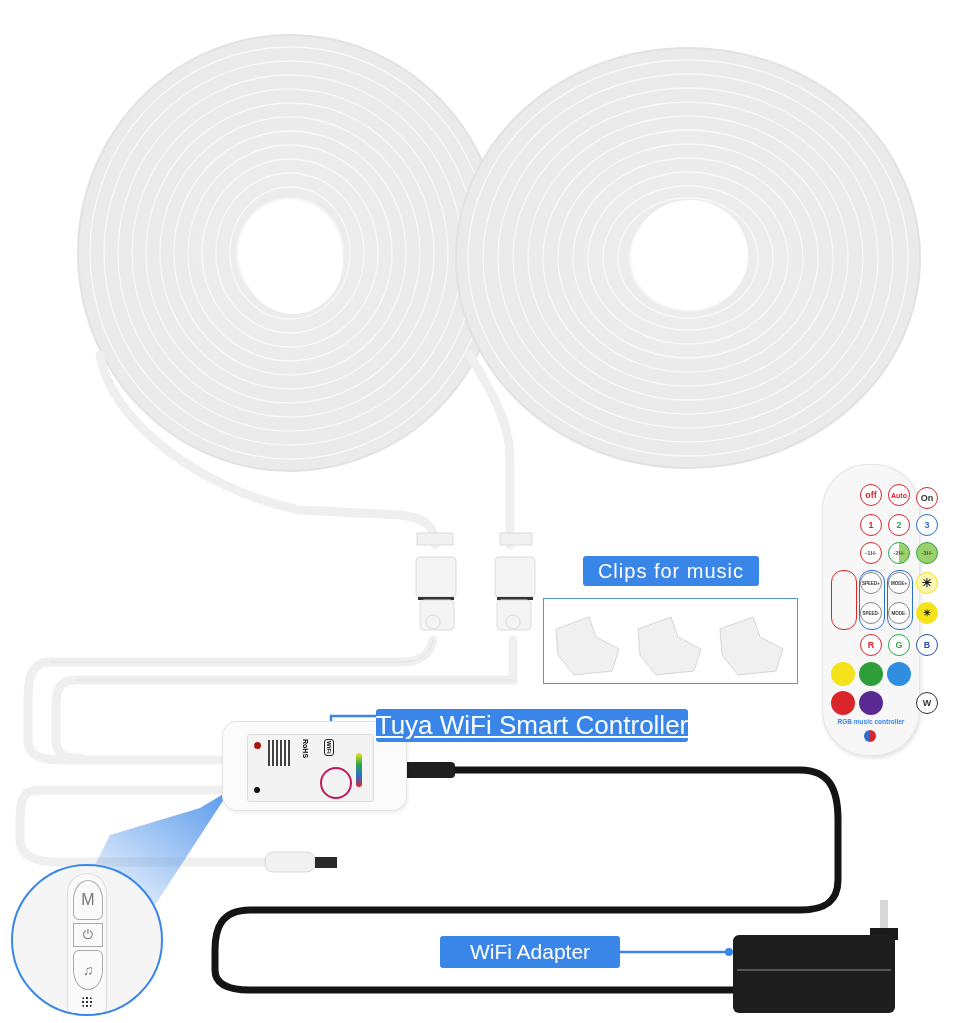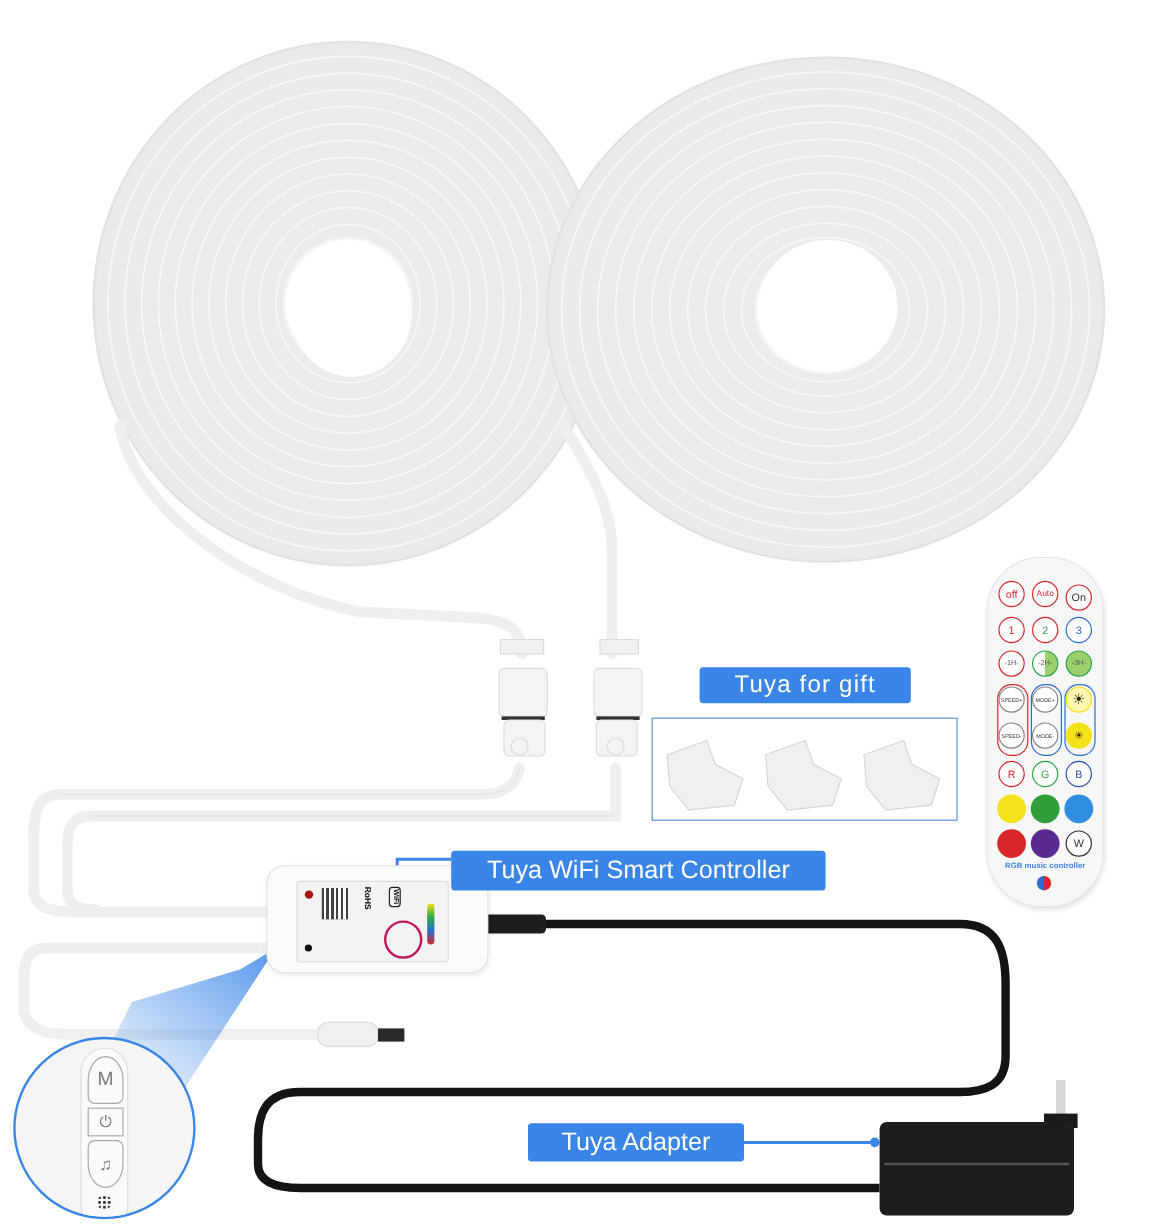--- a/index.html
+++ b/index.html
@@ -2,21 +2,21 @@
 <html><head>
 <meta charset="utf-8">
 <style>
   html,body{margin:0;padding:0;background:#ffffff;}
   body{width:960px;height:1023px;position:relative;overflow:hidden;font-family:"Liberation Sans",sans-serif;}
   .abs{position:absolute;}
   svg.full{position:absolute;left:0;top:0;}
   .label{position:absolute;background:#3a86e8;color:#fff;font-family:"Liberation Sans",sans-serif;font-weight:400;border-radius:3px;white-space:nowrap;display:flex;align-items:center;justify-content:center;}
   .clips-box{position:absolute;left:543px;top:598px;width:253px;height:84px;border:1.5px solid #5b93d8;background:#fff;}
   .remote{position:absolute;left:822px;top:464px;width:98px;height:292px;background:#f7f7f7;border-radius:46px;box-shadow:0 0 0 1px #e6e6e6 inset, 1px 2px 4px rgba(0,0,0,0.12);}
-  .rbtn{position:absolute;width:22px;height:22px;border-radius:50%;border:1.6px solid;background:#fff;display:flex;align-items:center;justify-content:center;font-size:9px;font-weight:normal;box-sizing:border-box;}
+  .rbtn{position:absolute;width:22px;height:22px;border-radius:50%;border:1.6px solid;background:#fff;display:flex;align-items:center;justify-content:center;font-size:9px;font-weight:bold;box-sizing:border-box;margin-left:28px;}
   .rfill{position:absolute;width:24px;height:24px;border-radius:50%;}
   .remote-caption{position:absolute;left:0;width:98px;top:254px;text-align:center;font-size:6.5px;font-weight:bold;}
   .controller{position:absolute;left:223px;top:722px;width:183px;height:88px;background:#fbfbfb;border-radius:14px;box-shadow:0 0 0 1px #e4e4e4, 1px 2px 5px rgba(0,0,0,0.1);}
   .ctrl-label{position:absolute;left:24px;top:12px;width:125px;height:66px;background:#f3f3f3;border:1px solid #ddd;border-radius:3px;}
   .zoom-circle{position:absolute;left:11px;top:864px;width:152px;height:152px;border-radius:50%;border:2.5px solid #3a86e8;background:#f5f5f5;overflow:hidden;box-sizing:border-box;}
   .adapter{position:absolute;left:733px;top:935px;width:162px;height:78px;background:#1d1d1d;border-radius:6px;}
 </style>
 </head>
 <body>
 
@@ -109,21 +109,21 @@
 
   <polyline points="331,760 331,716 376,716" fill="none" stroke="#3a86e8" stroke-width="2.5"></polyline>
   <circle cx="331" cy="760" r="4" fill="#3a86e8"></circle>
   <line x1="620" y1="952" x2="728" y2="952" stroke="#3a86e8" stroke-width="2.5"></line>
   <circle cx="729" cy="952" r="4" fill="#3a86e8"></circle>
 
   <rect x="880" y="900" width="8" height="32" fill="#d8d8d8"></rect>
   <rect x="870" y="928" width="28" height="12" fill="#1a1a1a"></rect>
 </svg>
 
-<div class="label" style="left:583px;top:556px;width:176px;height:30px;font-size:20px;letter-spacing:1px;">Tuya for gift</div>
+<div class="label" style="left:583px;top:556px;width:176px;height:30px;font-size:20px;letter-spacing:1px;">Clips for music</div>
 
 <div class="clips-box">
   <svg width="253" height="84" viewBox="0 0 253 84">
     <g fill="#f0f0f0" stroke="#d6d6d6">
       <path d="M12 30 L 45 18 L 52 38 L 75 50 L 68 72 L 30 76 L 14 56 Z"></path>
     </g>
     <g fill="#f0f0f0" stroke="#d6d6d6">
       <path d="M94 30 L 127 18 L 134 38 L 157 50 L 150 72 L 112 76 L 96 56 Z"></path>
     </g>
     <g fill="#f0f0f0" stroke="#d6d6d6">
@@ -176,27 +176,27 @@
     <div class="abs" style="left:6px;top:7px;width:7px;height:7px;border-radius:50%;background:#a11;"></div>
     <div class="abs" style="left:6px;top:52px;width:6px;height:6px;border-radius:50%;background:#111;"></div>
     <div class="abs" style="left:20px;top:5px;width:22px;height:26px;background:repeating-linear-gradient(90deg,#222 0 2px,#fff 2px 4px),#222;opacity:0.85;"></div>
     <div class="abs" style="left:54px;top:4px;font-size:7px;font-weight:bold;writing-mode:vertical-rl;">RoHS</div>
     <div class="abs" style="left:76px;top:4px;font-size:6px;font-weight:bold;padding:1px;border:1.2px solid #222;border-radius:3px;writing-mode:vertical-rl;">WiFi</div>
     <div class="abs" style="left:72px;top:32px;width:28px;height:28px;border-radius:50%;border:2px solid #c2185b;"></div>
     <div class="abs" style="left:108px;top:18px;width:6px;height:34px;border-radius:3px;background:linear-gradient(#f4e21b,#2aa84a,#2a6fd0,#d9262b);"></div>
   </div>
 </div>
 
-<div class="label" style="left:376px;top:709px;width:312px;height:33px;font-size:21px;">Tuya WiFi Smart Controller</div>
+<div class="label" style="left:376px;top:709px;width:312px;height:33px;font-size:26px;text-decoration:underline;">Tuya WiFi Smart Controller</div>
 
 <div class="zoom-circle">
   <div class="abs" style="left:55px;top:8px;width:38px;height:150px;border-radius:20px;background:#fafafa;box-shadow:0 0 0 1px #ddd;"></div>
   <div class="abs" style="left:60px;top:14px;width:28px;height:38px;border-radius:50% 50% 6px 6px;border:1px solid #aaa;display:flex;align-items:center;justify-content:center;color:#777;font-size:16px;">M</div>
   <div class="abs" style="left:60px;top:57px;width:28px;height:22px;border:1px solid #aaa;display:flex;align-items:center;justify-content:center;color:#777;font-size:13px;">⏻</div>
   <div class="abs" style="left:60px;top:84px;width:28px;height:38px;border-radius:6px 6px 50% 50%;border:1px solid #aaa;display:flex;align-items:center;justify-content:center;color:#777;font-size:14px;">♫</div>
   <div class="abs" style="left:68px;top:130px;width:12px;height:12px;border-radius:50%;background:radial-gradient(circle,#333 1px,transparent 1.5px) 0 0/4px 4px;"></div>
 </div>
 
 <div class="adapter">
   <div class="abs" style="left:4px;top:34px;width:154px;height:2px;background:#555;"></div>
 </div>
 
-<div class="label" style="left:440px;top:936px;width:180px;height:32px;font-size:21px;">Tuya Adapter</div>
+<div class="label" style="left:440px;top:936px;width:180px;height:32px;font-size:21px;">WiFi Adapter</div>
 
 </body></html>

